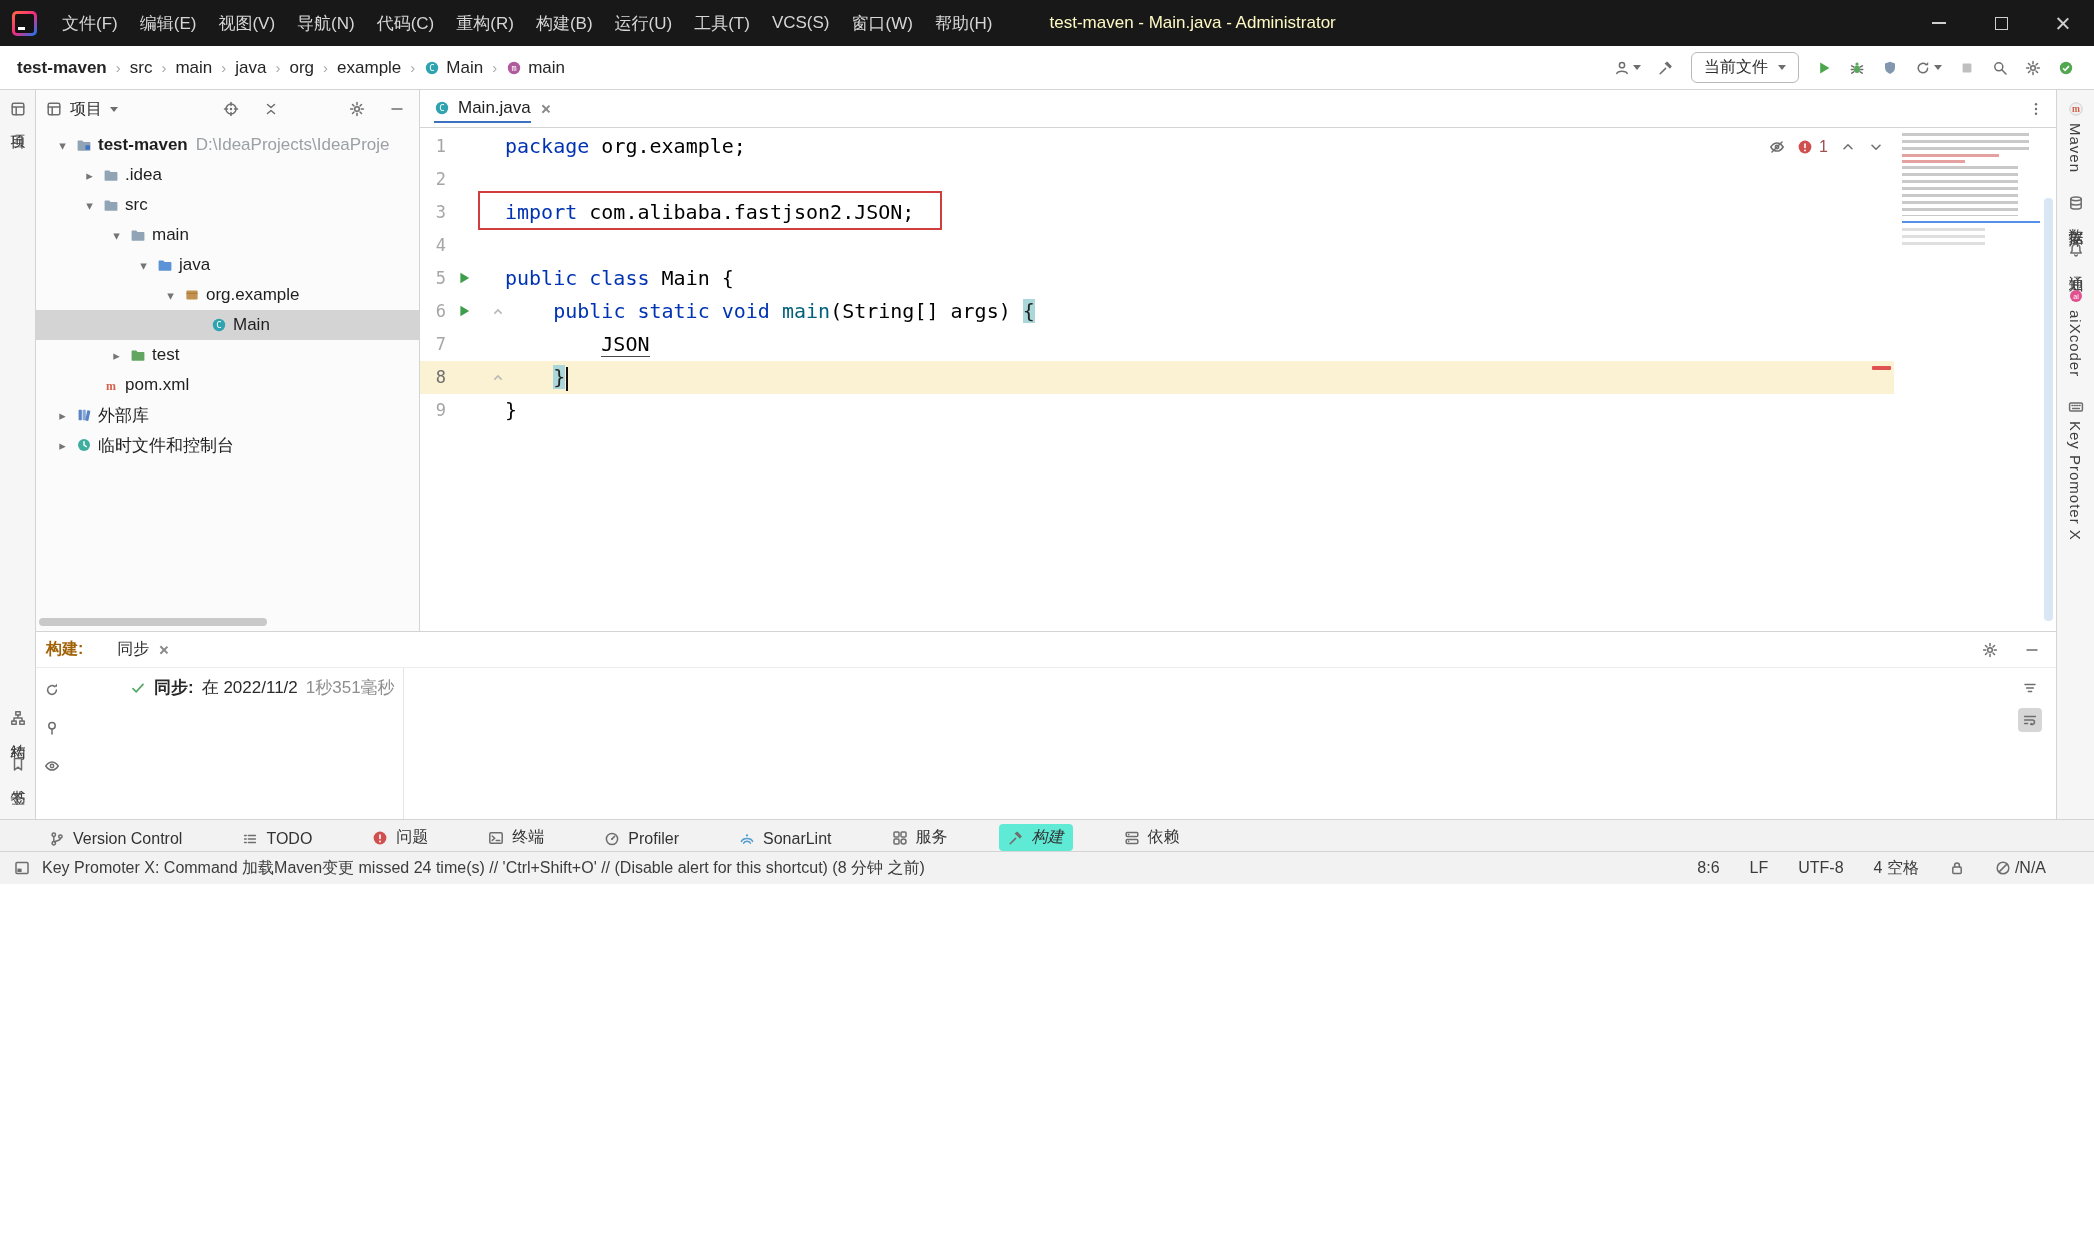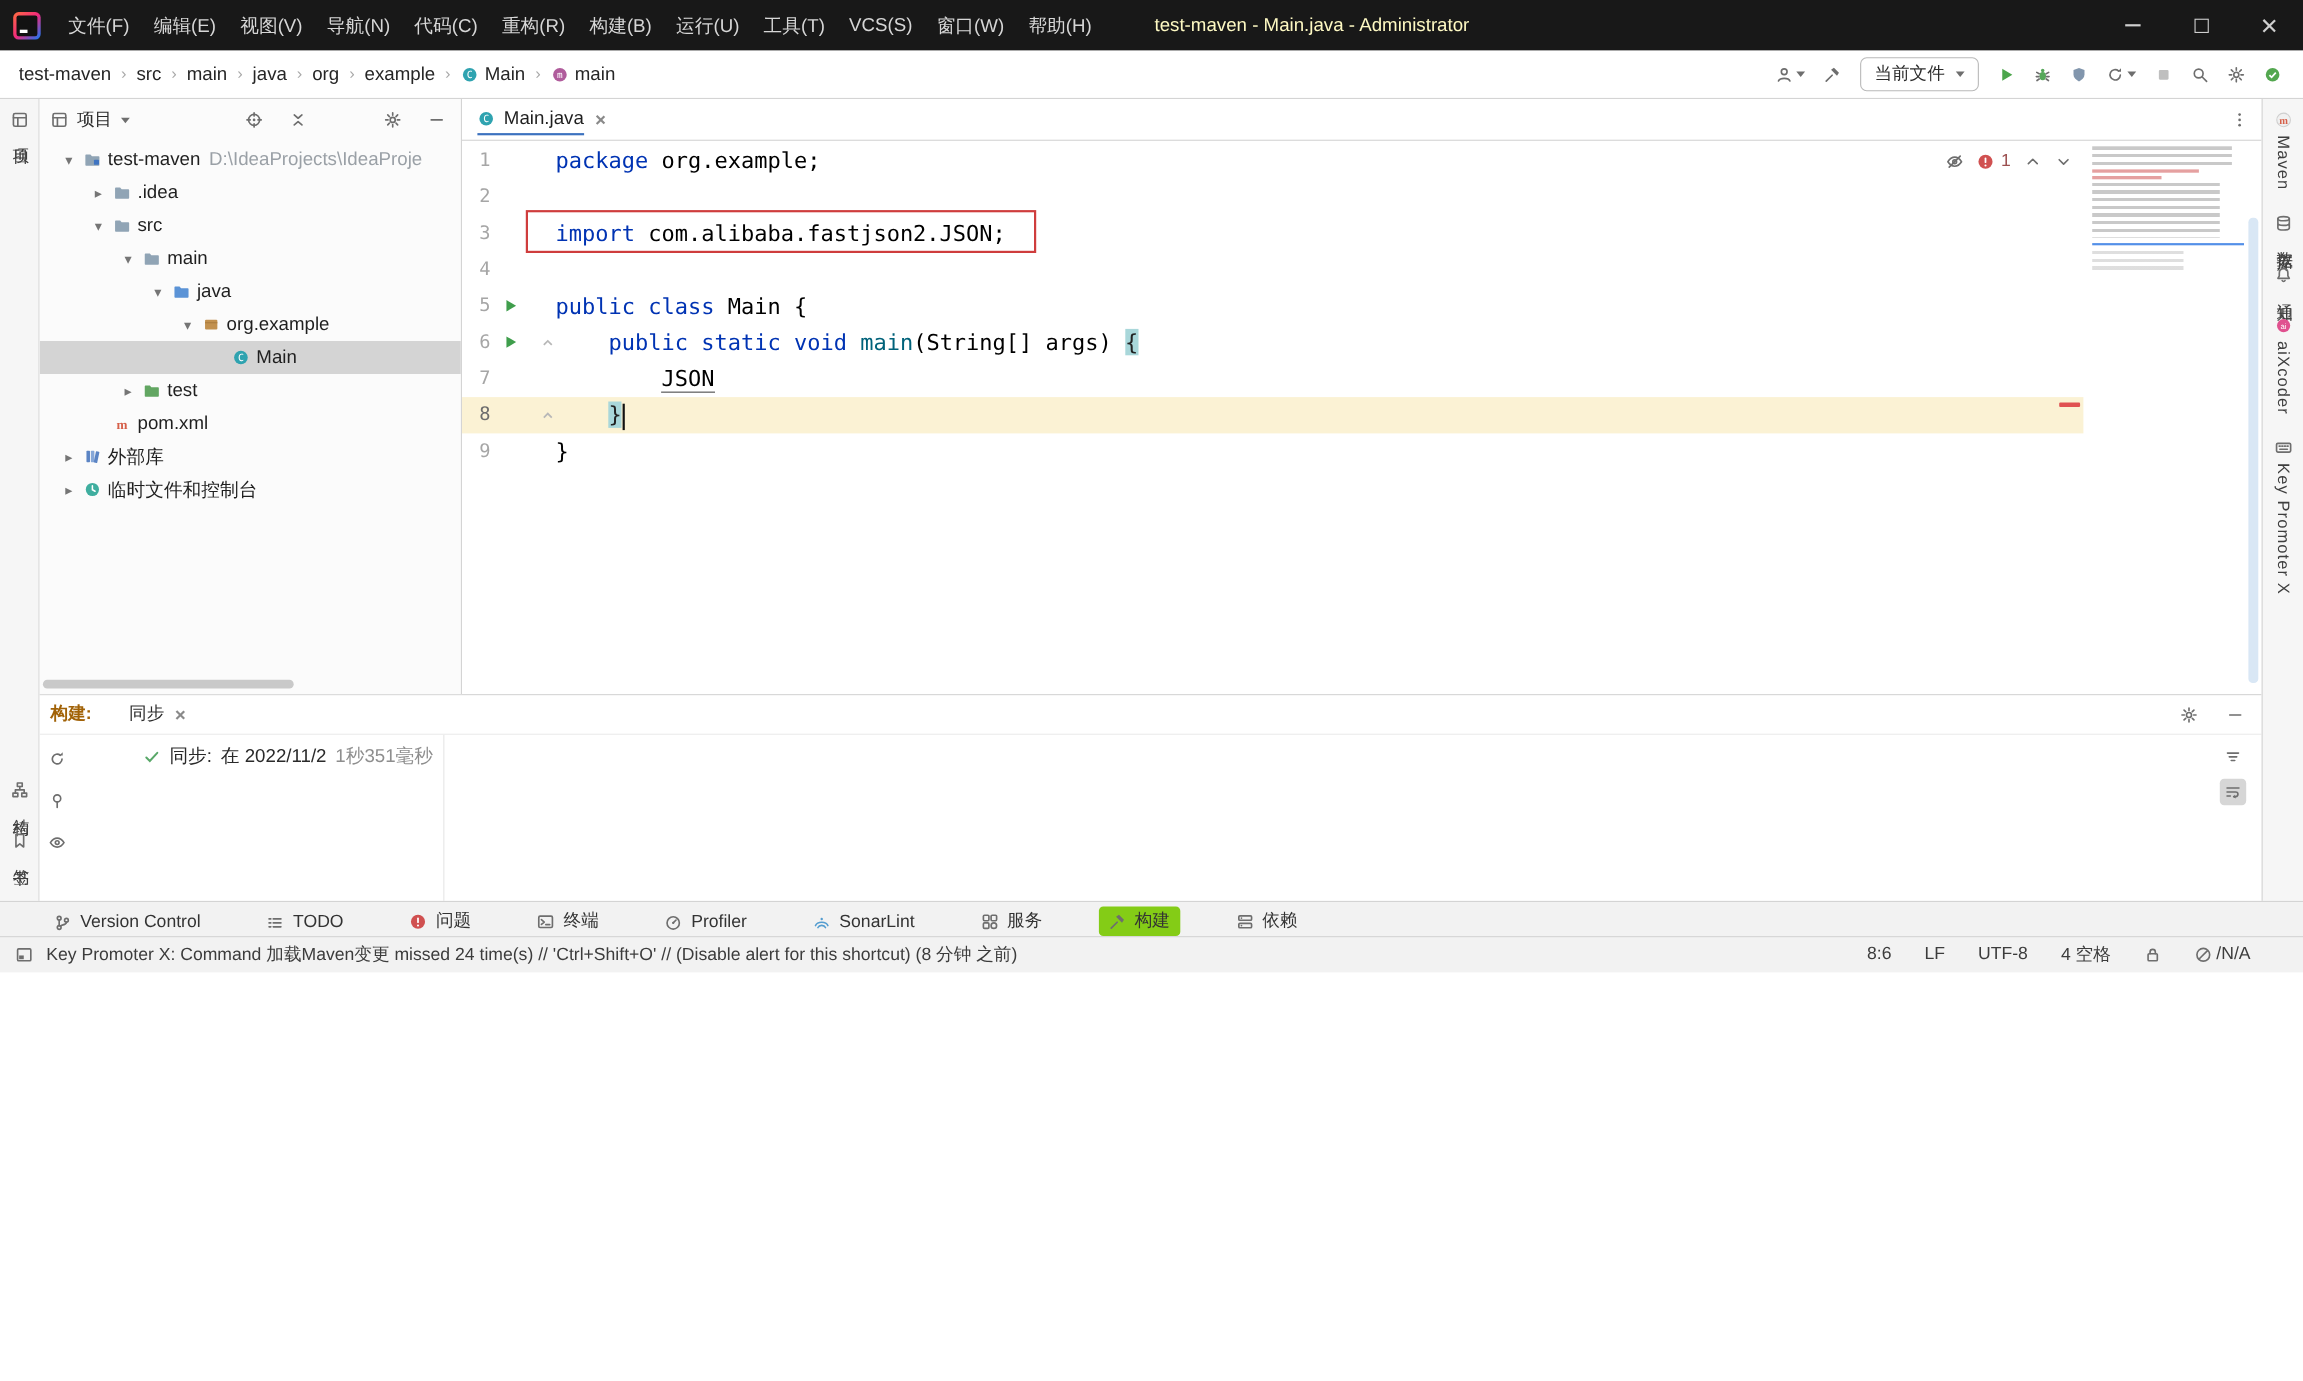--- a/index.html
+++ b/index.html
@@ -1,19 +1,19 @@
 <!DOCTYPE html>
 <html><head>
 <meta charset="utf-8">
 <style>
   *{margin:0;padding:0;box-sizing:border-box;}
   html,body{width:2094px;height:1255px;}
   body{font-family:"Liberation Sans",sans-serif;font-size:17px;color:#222;background:#fff;overflow:hidden;}
   .app{width:2094px;height:884px;display:flex;flex-direction:column;}
-  .bold{font-weight:400;}
+  .bold{font-weight:700;}
   .dim{color:#8e8e8e;}
   .ico{display:inline-block;line-height:0;}
   .ico svg{width:16px;height:16px;display:block;}
 
   
   .titlebar{height:46px;flex:0 0 46px;background:#181818;display:flex;align-items:center;color:#d8d8d8;}
   .logo{width:25px;height:25px;margin:0 14px 0 12px;border-radius:5px;position:relative;
         background:linear-gradient(135deg,#ff6e3e,#f2297c 50%,#0a7cfa);flex:0 0 25px;}
   .logo::before{content:"";position:absolute;inset:3px;background:#121212;border-radius:2px;}
   .logo::after{content:"";position:absolute;left:6px;bottom:6px;width:7px;height:3px;background:#fff;}
@@ -113,21 +113,21 @@
   .build-body{flex:1;position:relative;}
   .build-rail{position:absolute;left:8px;top:14px;display:flex;flex-direction:column;gap:22px;align-items:center;}
   .build-msg{position:absolute;left:94px;top:8px;display:flex;align-items:center;gap:8px;font-size:17px;color:#2a2a2a;}
   .build-divider{position:absolute;left:367px;top:0;bottom:0;border-left:1px solid #e5e5e5;}
   .build-right{position:absolute;right:14px;top:12px;display:flex;flex-direction:column;gap:12px;align-items:center;}
   .build-right .sel{background:#d6d6d6;border-radius:4px;padding:4px;}
 
   
   .twbar{height:32px;flex:0 0 32px;background:#f2f2f2;border-top:1px solid #d4d4d4;display:flex;align-items:flex-end;gap:42px;padding-left:40px;}
   .twb-item{display:flex;align-items:center;gap:8px;font-size:16px;color:#333;padding:3px 9px;border-radius:4px;cursor:pointer;white-space:nowrap;}
-  .twb-item.selected{background:#84cc16;}
+  .twb-item.selected{background:#5eead4;font-style:italic;}
   .statusbar{height:33px;flex:0 0 33px;background:#f2f2f2;border-top:1px solid #d4d4d4;display:flex;align-items:center;padding:0 14px;font-size:16px;color:#3c3c3c;gap:12px;}
   .sb-msg{white-space:nowrap;overflow:hidden;text-overflow:ellipsis;max-width:1350px;}
   .sb-right{margin-left:auto;display:flex;align-items:center;gap:30px;padding-right:34px;}
   .sb-item{display:flex;align-items:center;gap:4px;cursor:pointer;white-space:nowrap;}
 </style>
 </head>
 <body>
 
 <div class="app">
 

